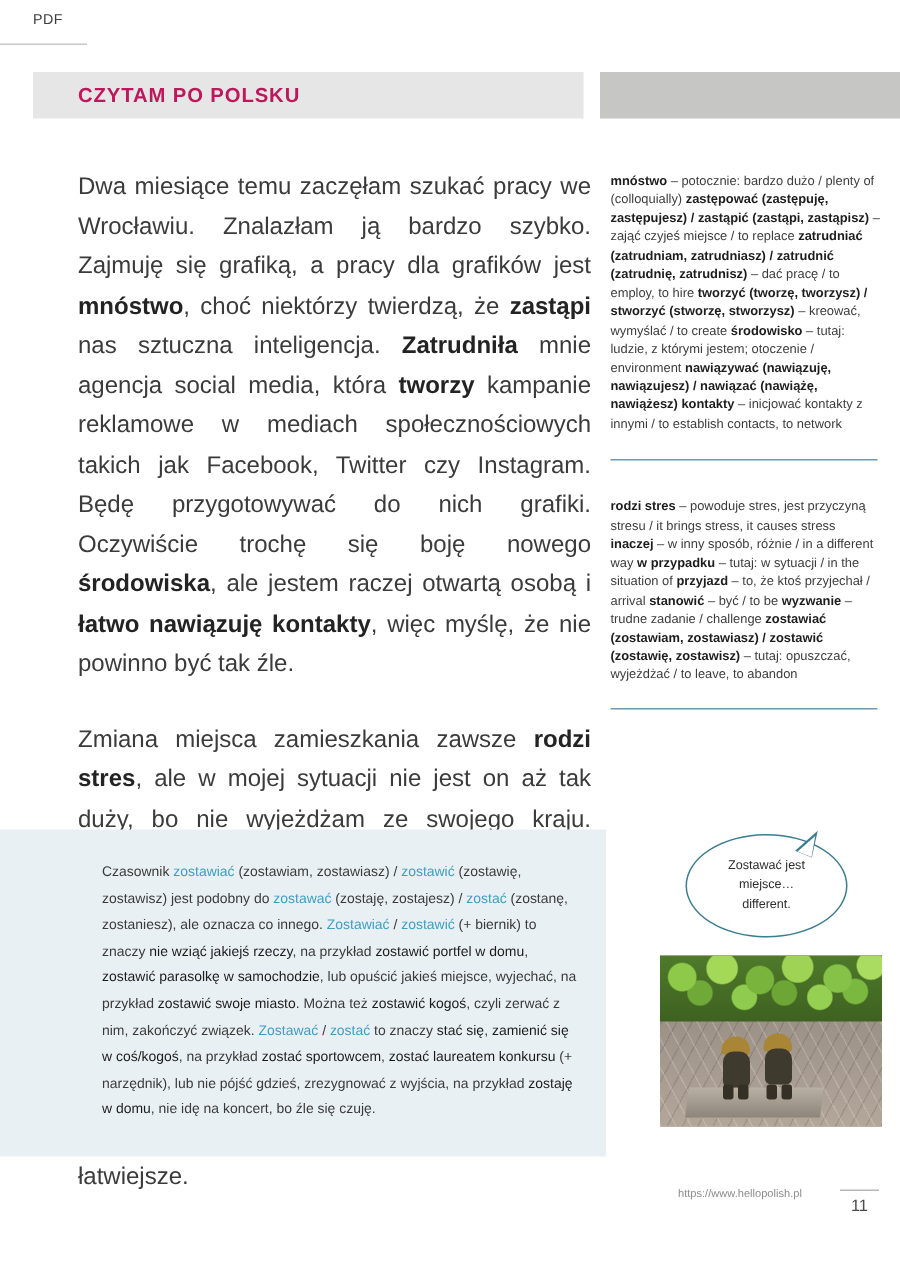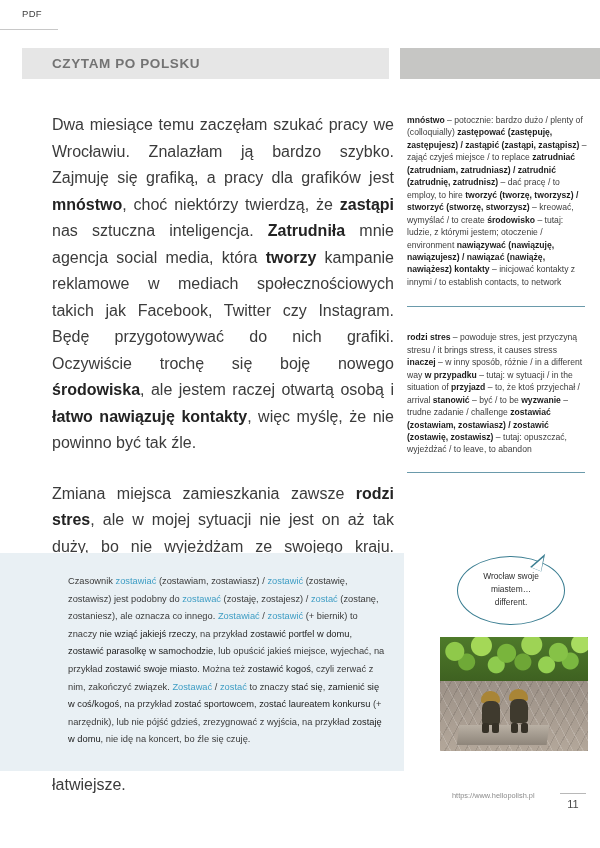--- a/index.html
+++ b/index.html
@@ -39,21 +39,21 @@
     left: 22px; top: 48px;
     width: 367px; height: 31px;
     background: #e6e6e6;
   }
   #section-title {
     position: absolute;
     left: 52px; top: 56px;
     font-size: 13.5px;
     font-weight: bold;
     letter-spacing: .6px;
-    color: #737373;
+    color: #be185d;
   }
   #header-bar-right {
     position: absolute;
     left: 400px; top: 48px;
     width: 200px; height: 31px;
     background: #c6c6c4;
   }
   #tekst-tab {
     position: absolute;
     left: 508px; top: 34px;
@@ -275,22 +275,22 @@
 </div>
 
 <div id="grammar-box">
   <div id="grammar-text">Czasownik <span class="hl">zostawiać</span> (zostawiam, zostawiasz) / <span class="hl">zostawić</span> (zostawię, zostawisz) jest podobny do <span class="hl">zostawać</span> (zostaję, zostajesz) / <span class="hl">zostać</span> (zostanę, zostaniesz), ale oznacza co innego. <span class="hl">Zostawiać</span> / <span class="hl">zostawić</span> (+ biernik) to znaczy <b>nie wziąć jakiejś rzeczy</b>, na przykład <b>zostawić portfel w domu</b>, <b>zostawić parasolkę w samochodzie</b>, lub opuścić jakieś miejsce, wyjechać, na przykład <b>zostawić swoje miasto</b>. Można też <b>zostawić kogoś</b>, czyli zerwać z nim, zakończyć związek. <span class="hl">Zostawać</span> / <span class="hl">zostać</span> to znaczy <b>stać się</b>, <b>zamienić się w coś/kogoś</b>, na przykład <b>zostać sportowcem</b>, <b>zostać laureatem konkursu</b> (+ narzędnik), lub nie pójść gdzieś, zrezygnować z wyjścia, na przykład <b>zostaję w domu</b>, nie idę na koncert, bo źle się czuję.</div>
 </div>
 
 <div id="speech-bubble"></div>
 <div id="speech-tail"></div>
 <div id="speech-tail-inner"></div>
 <div id="speech-text">
-  <div>Wrocław swoje</div>
-  <div>miastem…</div>
+  <div>Zostawać jest</div>
+  <div>miejsce…</div>
   <div>different.</div>
 </div>
 
 <div id="photo">
   <div id="photo-hedge"></div>
   <div id="photo-ground"></div>
   <div id="photo-plinth"></div>
   <div class="gnome" id="gnome-a">
     <div class="gnome-hat"></div>
     <div class="gnome-body"></div>

